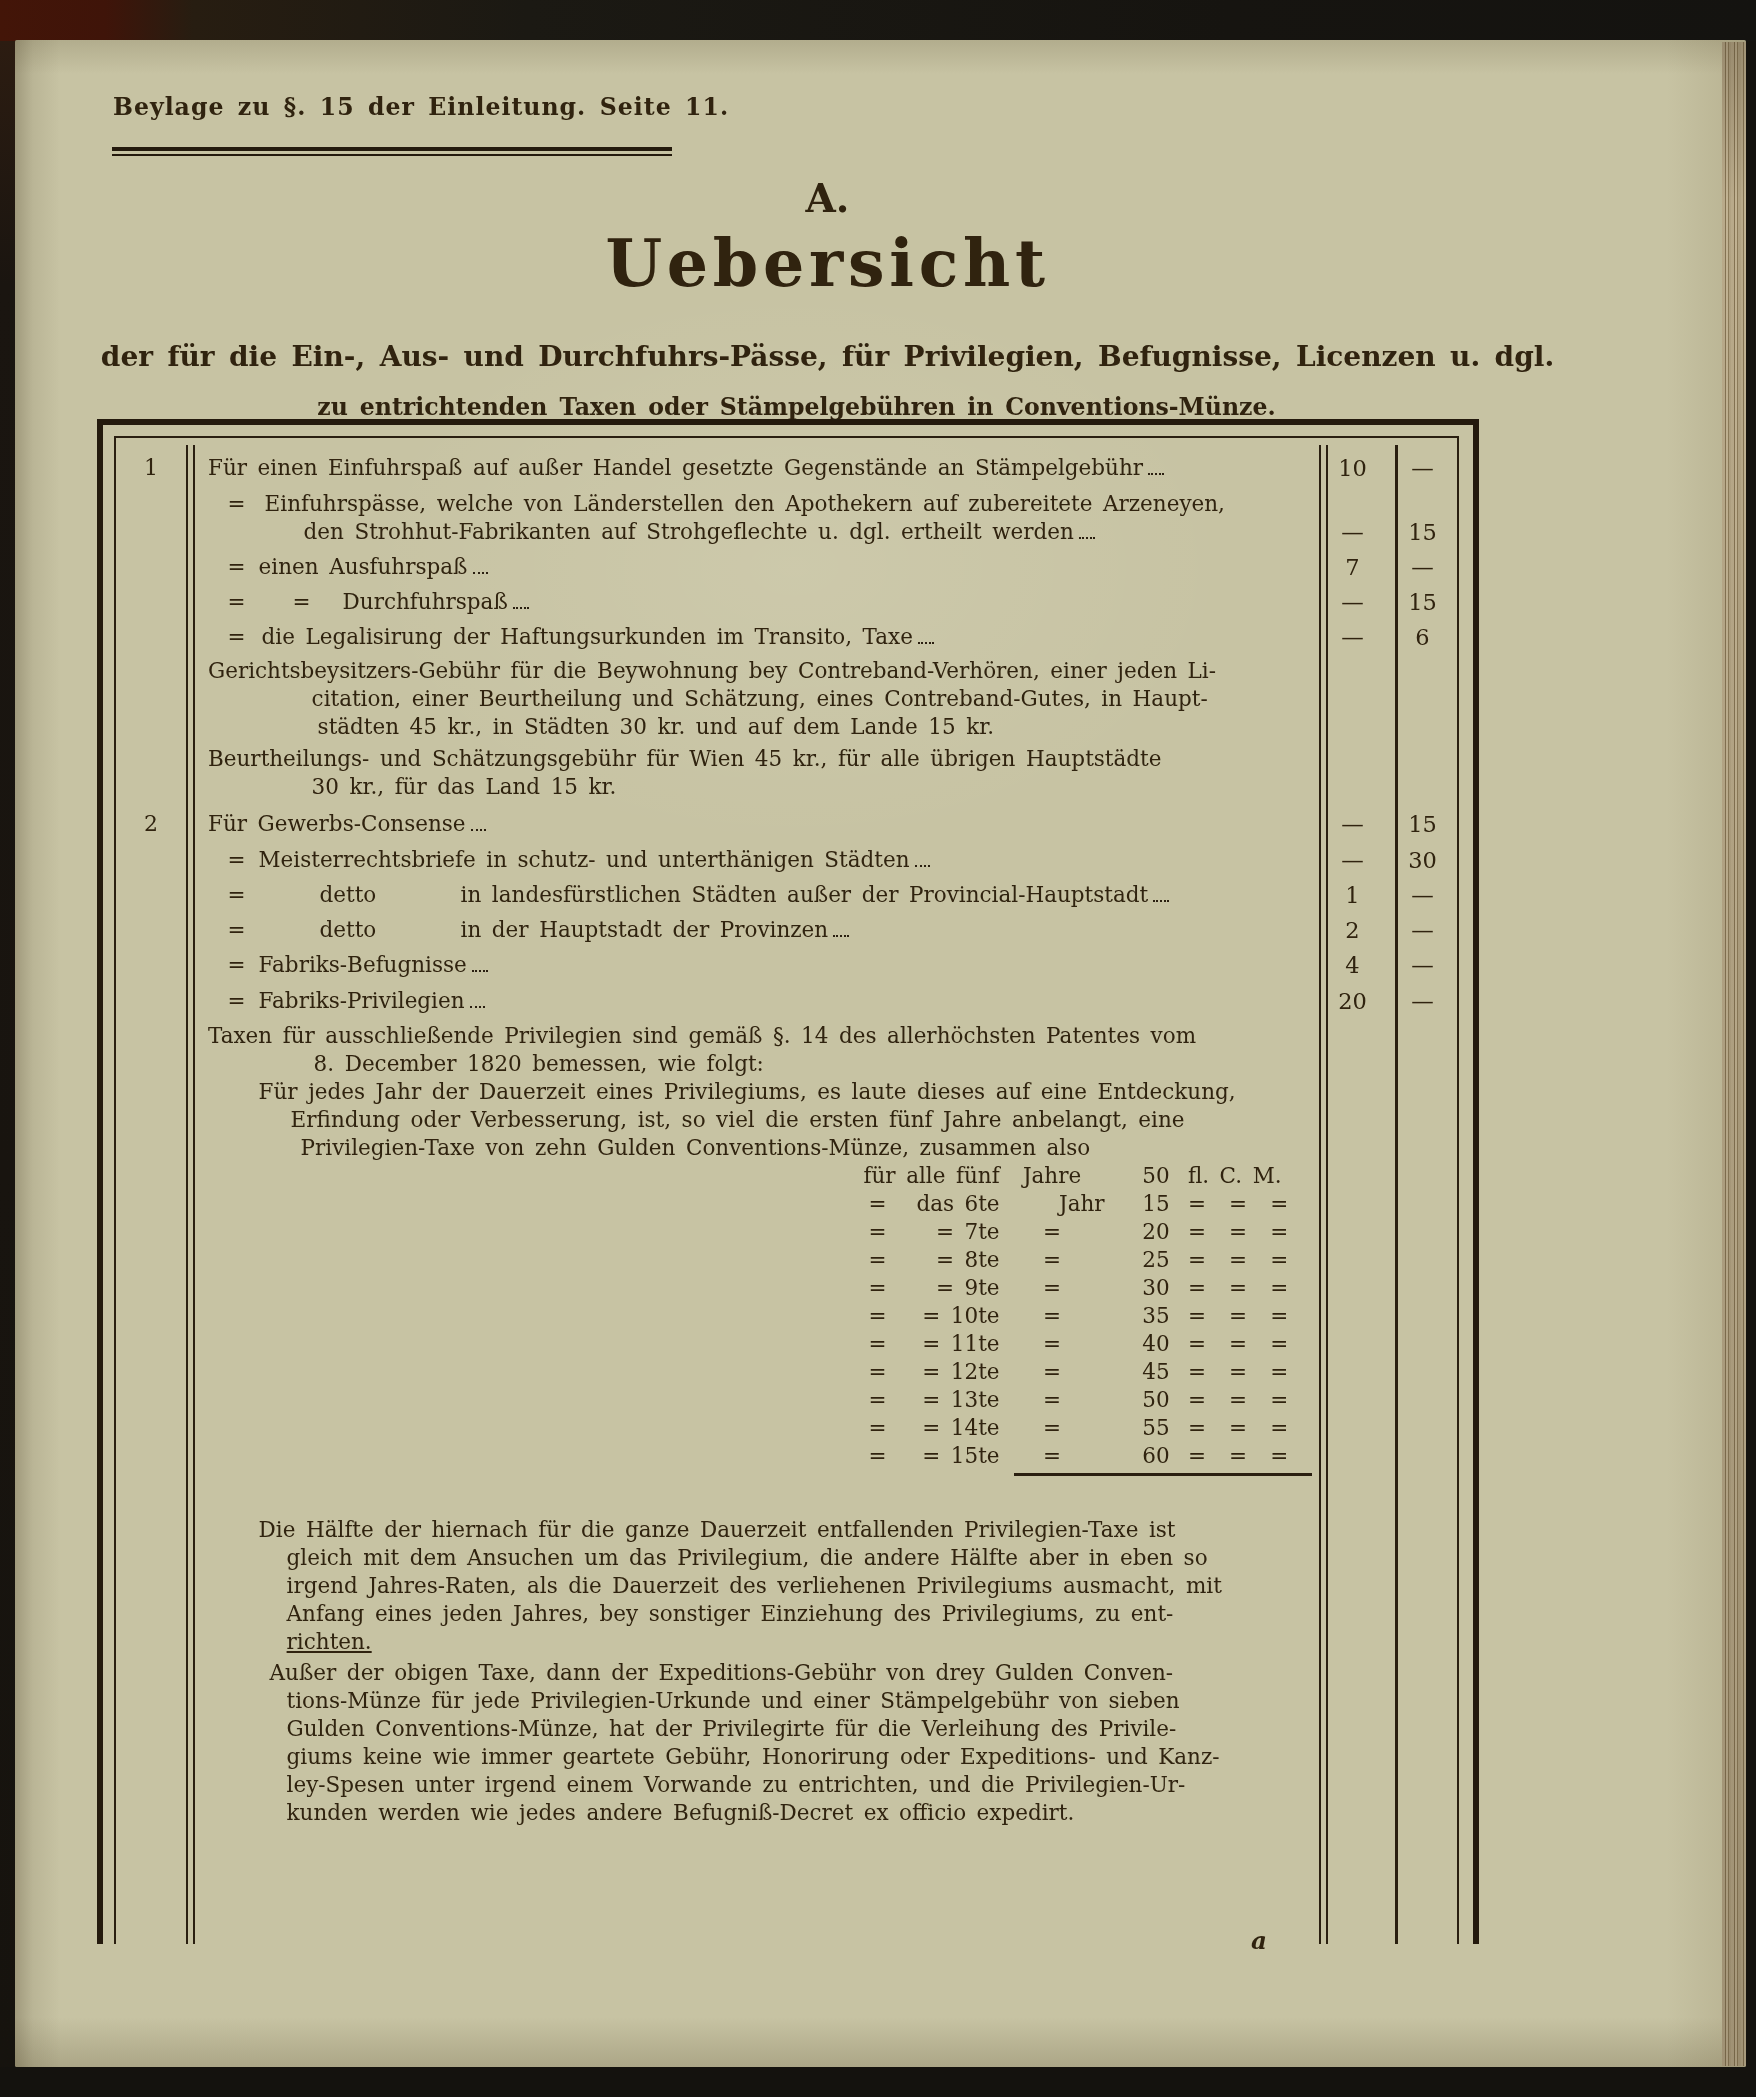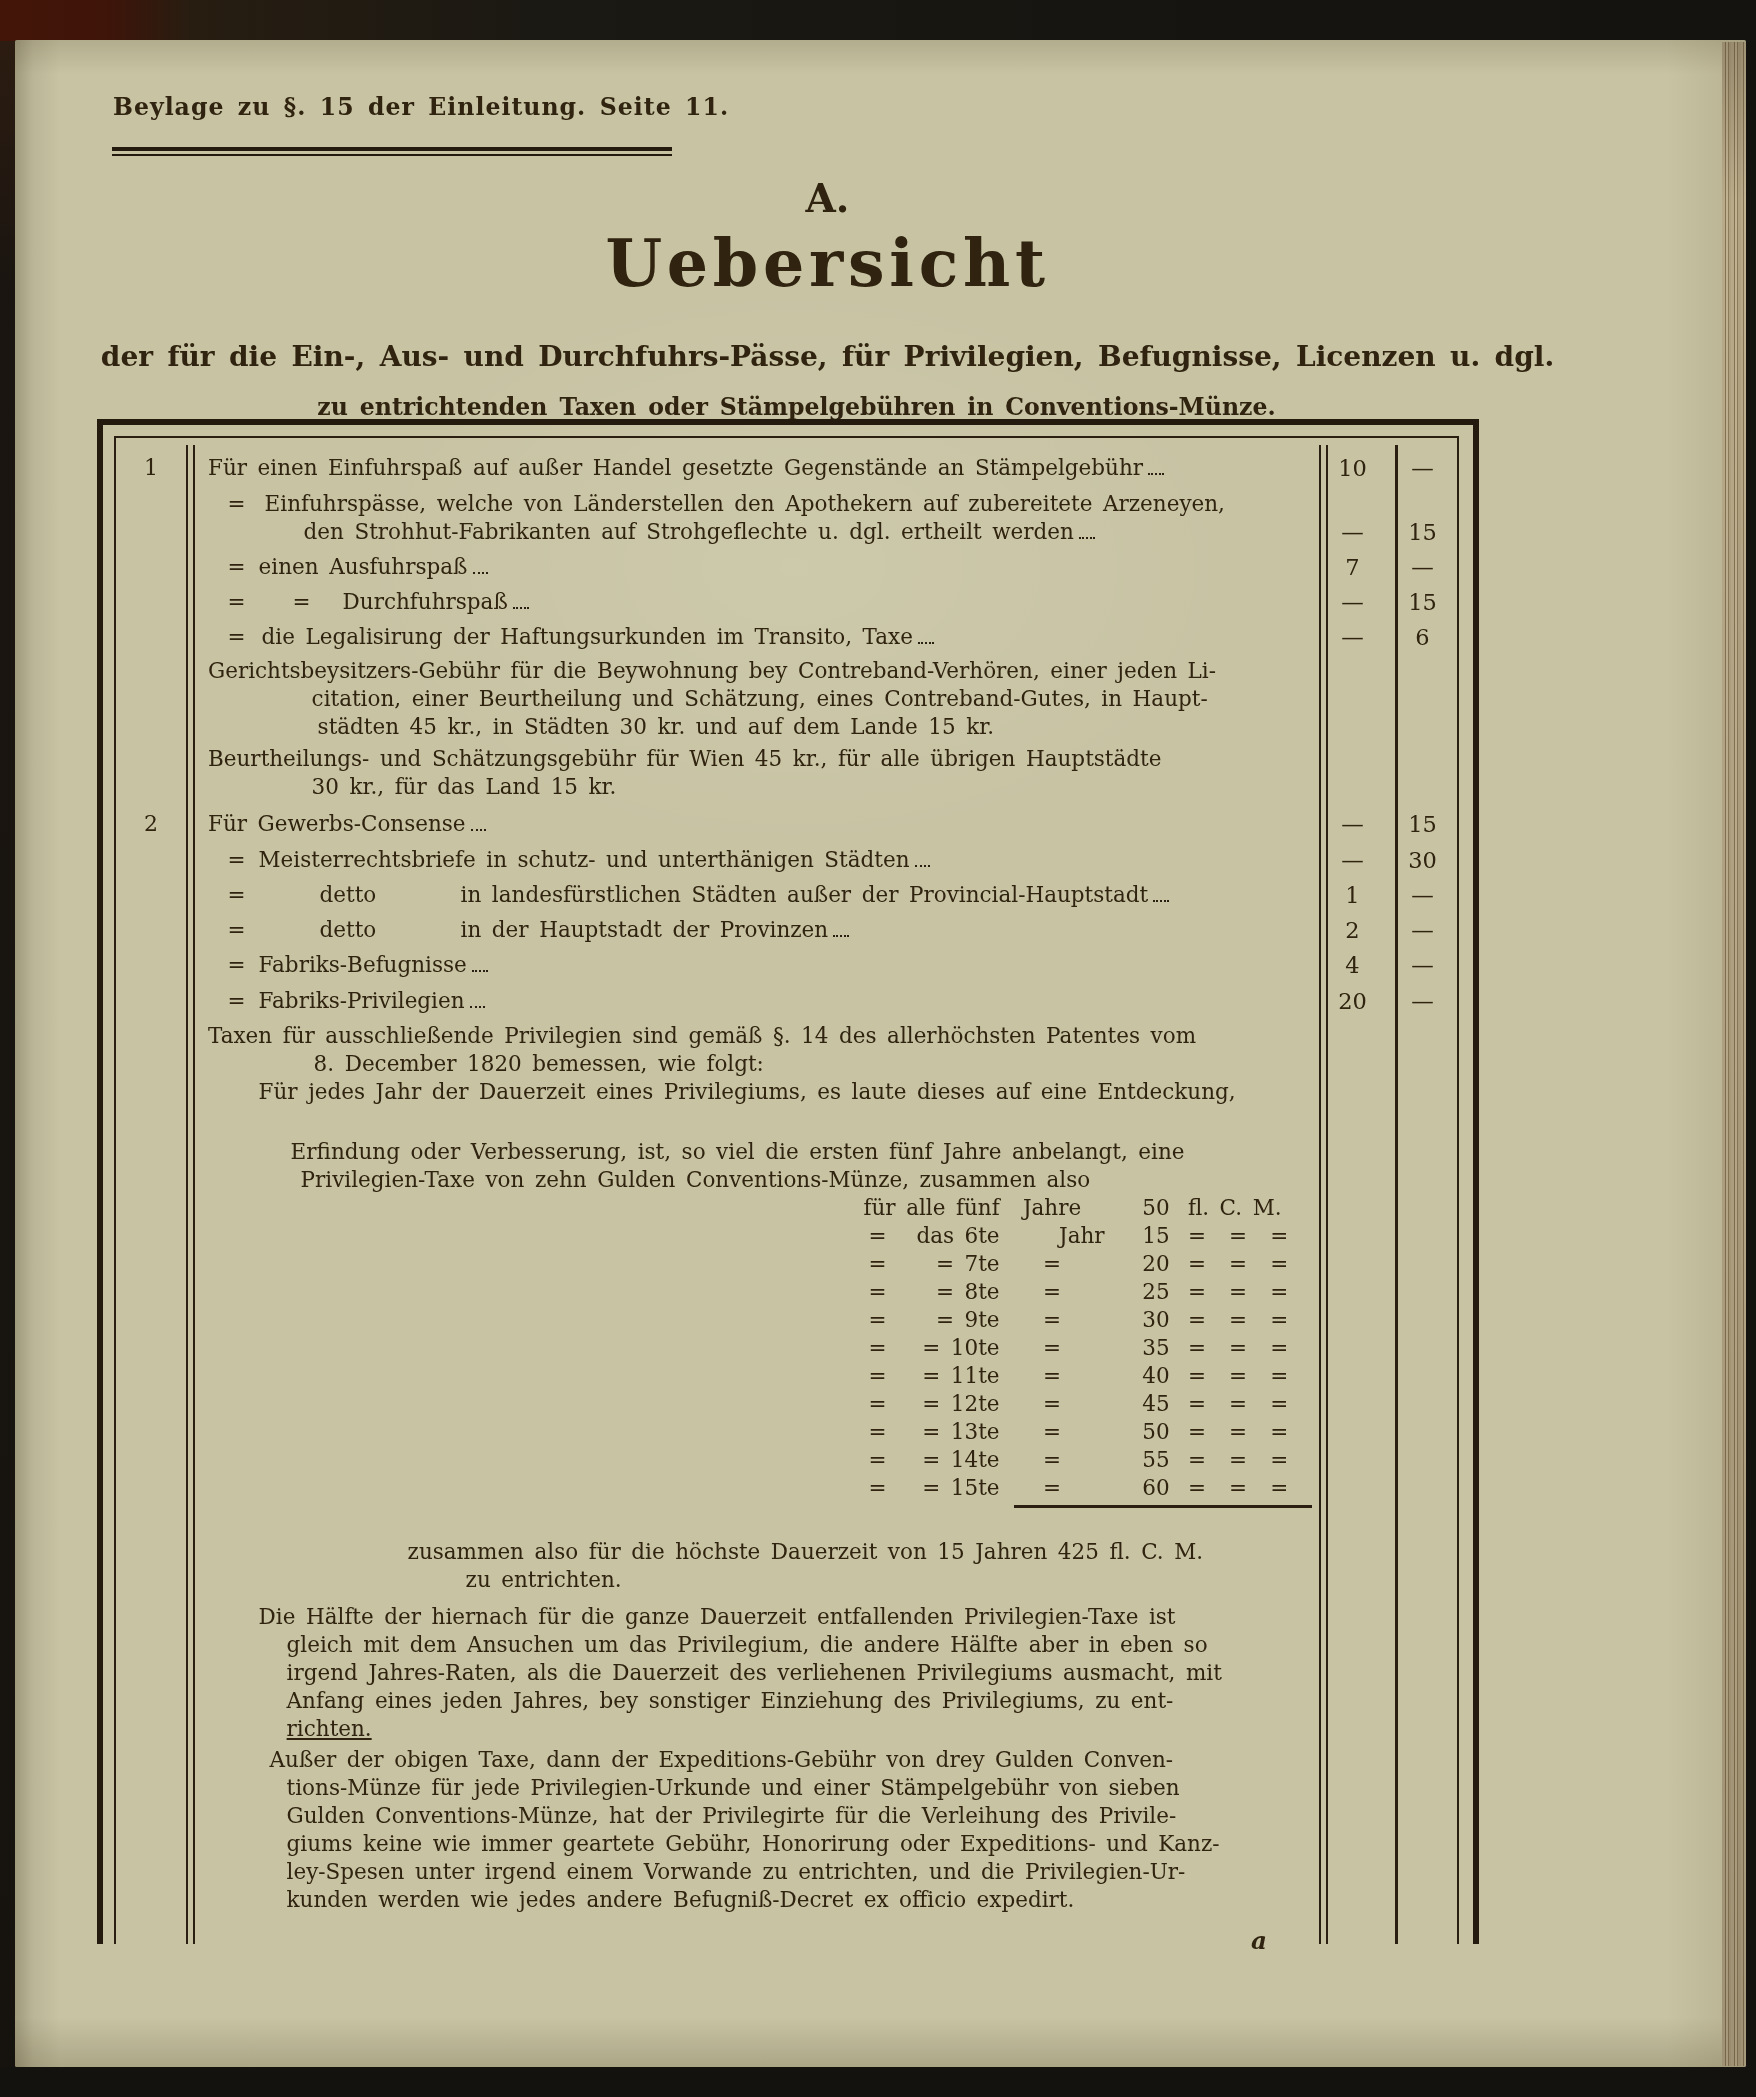--- a/index.html
+++ b/index.html
@@ -271,21 +271,21 @@
           </div>
           <div class="vc flc"></div>
           <div class="vc krc"></div>
         </div>
         <div class="entry">
           <div class="numc"></div>
           <div class="tx">
             <div class="ln" style="padding-left: 60px;">
               <span>Für jedes Jahr der Dauerzeit eines Privilegiums, es laute dieses auf eine Entdeckung,</span>
             </div>
-            <div class="ln" style="padding-left: 92px; margin-top: 32px;">
+            <div class="ln" style="padding-left: 92px;">
               <span>Erfindung oder Verbesserung, ist, so viel die ersten fünf Jahre anbelangt, eine</span>
             </div>
             <div class="ln" style="padding-left: 102px;">
               <span>Privilegien-Taxe von zehn Gulden Conventions-Münze, zusammen also</span>
             </div>
           </div>
           <div class="vc flc"></div>
           <div class="vc krc"></div>
         </div>
         <div class="entry">
@@ -376,28 +376,20 @@
           <div class="tx">
             <div class="ln" style="padding-left: 815px;">
               <span class="sumrule" style="width: 298px;"></span>
             </div>
           </div>
           <div class="vc flc"></div>
           <div class="vc krc"></div>
         </div>
         <div class="entry" style="margin-top: 5.2px;">
           <div class="numc"></div>
-          <div class="tx">
-            <div class="ln" style="padding-left: 209px;">
-              <span>zusammen also für die höchste Dauerzeit von 15 Jahren 425 fl. C. M.</span>
-            </div>
-            <div class="ln" style="padding-left: 267px;">
-              <span>zu entrichten.</span>
-            </div>
-          </div>
           <div class="vc flc"></div>
           <div class="vc krc"></div>
         </div>
         <div class="entry" style="margin-top: 9px;">
           <div class="numc"></div>
           <div class="tx">
             <div class="ln" style="padding-left: 60px;">
               <span>Die Hälfte der hiernach für die ganze Dauerzeit entfallenden Privilegien-Taxe ist</span>
             </div>
             <div class="ln" style="padding-left: 88px;">

